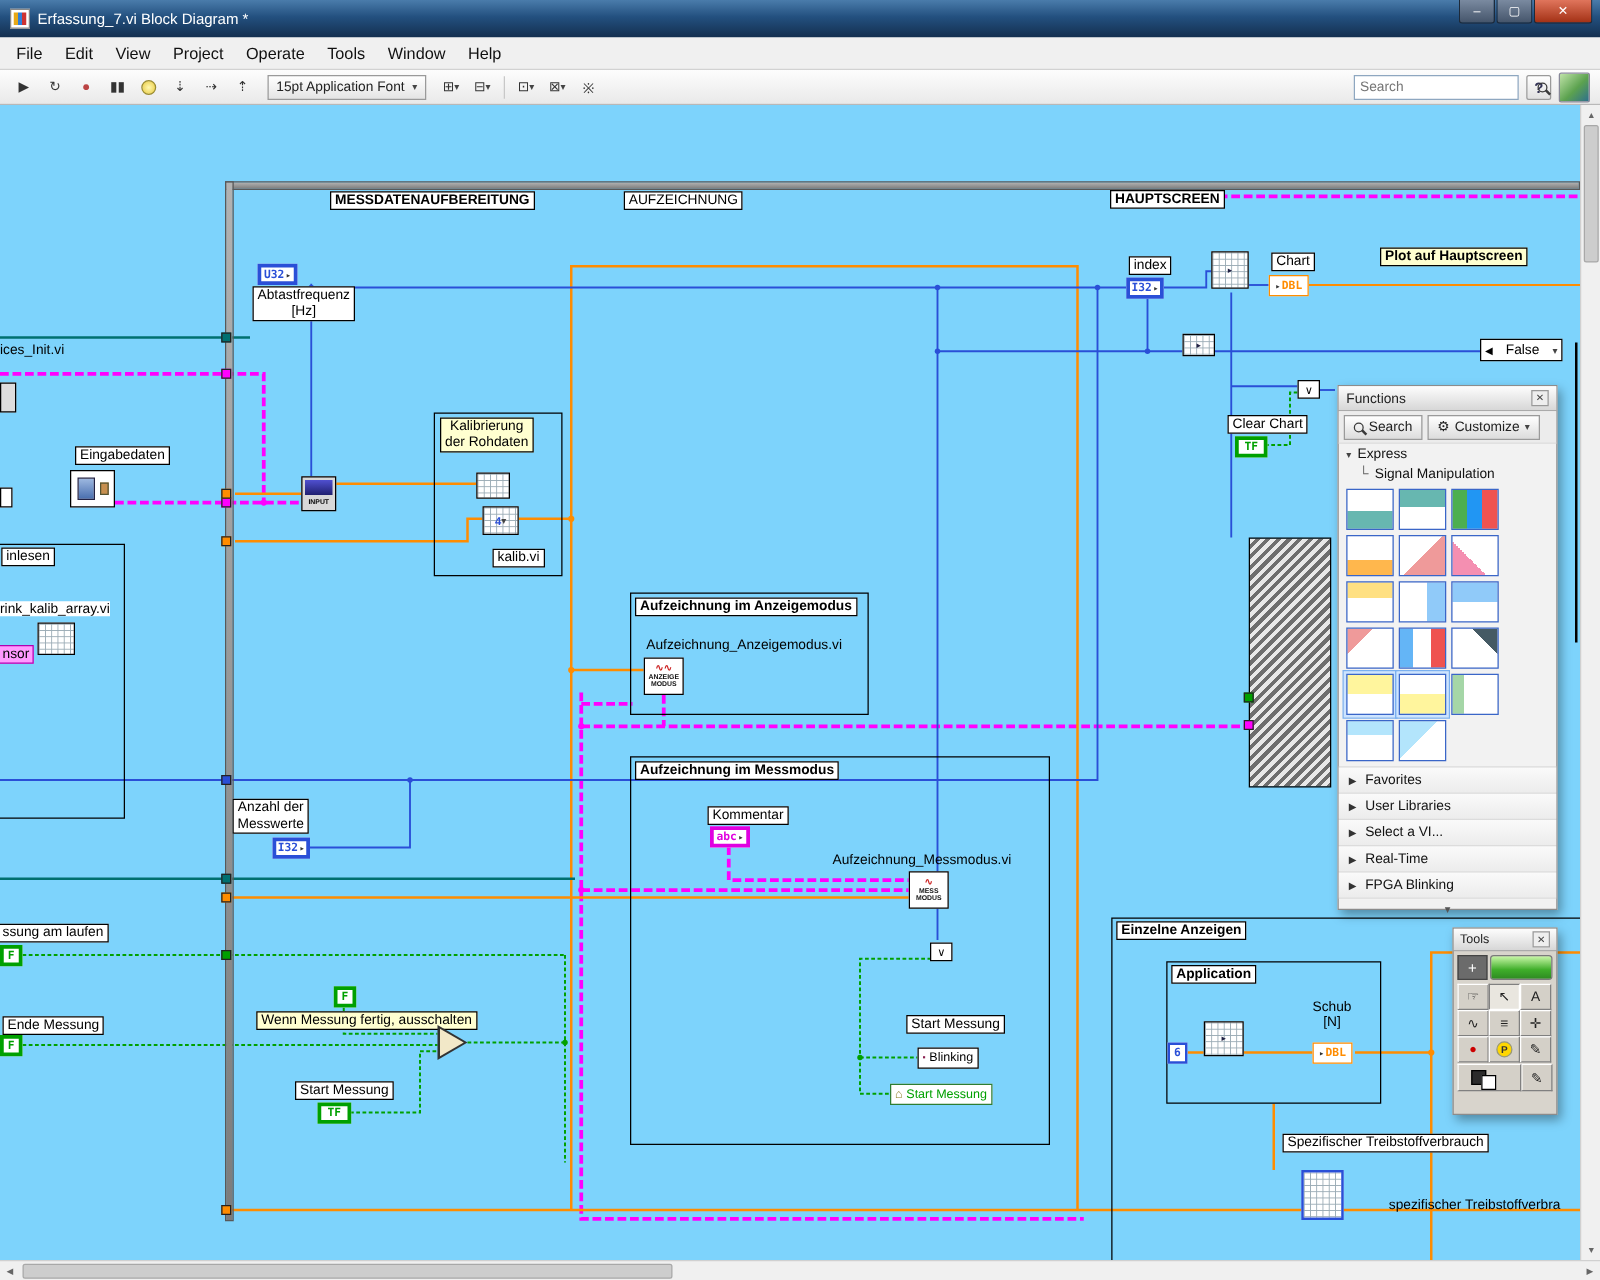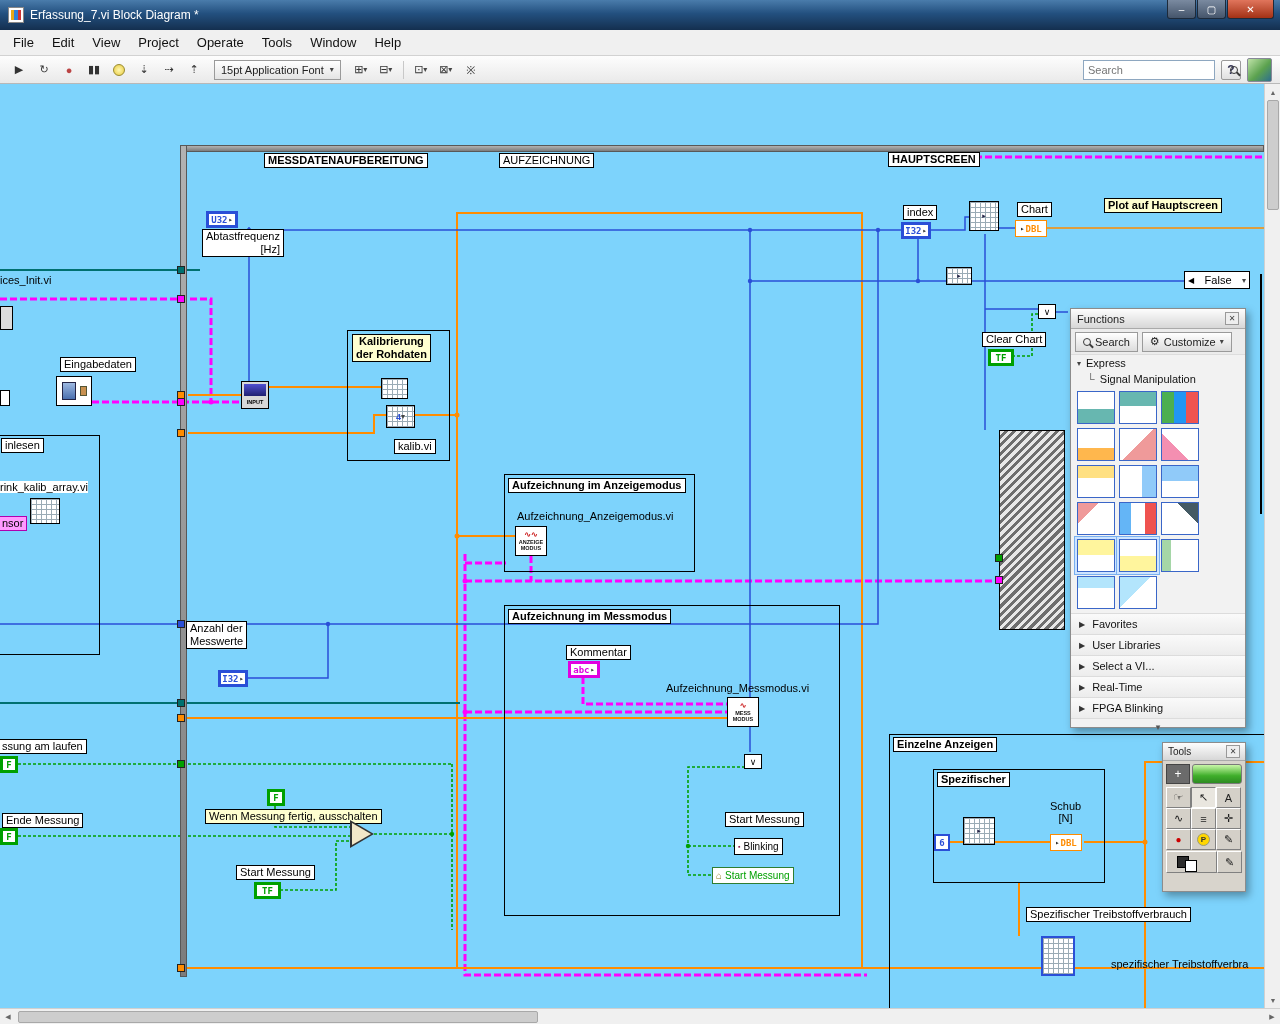--- a/index.html
+++ b/index.html
@@ -273,21 +273,21 @@
 
   <div class="lbl" style="left:264px;top:69px;font-weight:bold">MESSDATENAUFBEREITUNG</div>
   <div class="lbl" style="left:499px;top:69px;font-weight:normal">AUFZEICHNUNG</div>
   <div class="lbl" style="left:888px;top:68px;font-weight:bold">HAUPTSCREEN</div>
   <div class="lbl cream" style="left:1104px;top:114px;font-weight:bold">Plot auf Hauptscreen</div>
 
   <div class="term thick blueT" style="left:206px;top:127px;width:32px">
     <span>U32</span>
     <span class="ta">▸</span>
   </div>
-  <div class="lbl" style="left:202px;top:145px;text-align:right">Abtastfrequenz
+  <div class="lbl" style="left:202px;top:145px;text-align:center">Abtastfrequenz
 [Hz]</div>
 
   <div class="lbl" style="left:903px;top:121px">index</div>
   <div class="term thick blueT" style="left:901px;top:138px;width:30px">
     <span>I32</span>
     <span class="ta">▸</span>
   </div>
   <div class="gridicon" style="left:969px;top:117px;width:30px;height:30px">
       <span>▸</span>
     </div>
@@ -320,21 +320,21 @@
     <div class="abs" style="left:5px;top:5px;width:14px;height:18px;background:linear-gradient(#9db8e0,#4a6faf);border:1px solid #224"></div>
     <div class="abs" style="left:23px;top:9px;width:7px;height:10px;background:#c89050;border:1px solid #553"></div>
   </div>
 
   <div class="inputnode" style="left:241px;top:297px">
     <div class="chip"></div>
     <div class="it">INPUT</div>
   </div>
 
   <div class="box" style="left:347px;top:246px;width:103px;height:131px"></div>
-  <div class="lbl cream" style="left:352px;top:250px;text-align:center;font-weight:bold">Kalibrierung
+  <div class="lbl cream" style="left:352px;top:250px;text-align:center;font-weight:normal">Kalibrierung
 der Rohdaten</div>
   <div class="gridicon" style="left:381px;top:294px;width:27px;height:21px"></div>
   <div class="gridicon" style="left:386px;top:321px;width:29px;height:23px">
     <span style="color:#2a4fd7;font-weight:bold;font-size:9px">4</span>
     <span class="caret">▾</span>
   </div>
   <div class="lbl" style="left:394px;top:355px">kalib.vi</div>
 
   <div class="plain" style="left:0;top:190px">ices_Init.vi</div>
   <div class="box" style="left:0;top:222px;width:13px;height:24px;background:#ddd"></div>
@@ -371,21 +371,21 @@
   <div class="lbl" style="left:725px;top:728px">Start Messung</div>
   <div class="propnode" style="left:734px;top:754px">
     <span style="color:#8b2252;font-size:7px">▪</span>
     <span>Blinking</span>
   </div>
   <div class="propnode" style="left:712px;top:783px;border-color:#2e7d32">
     <span style="color:#8a7b1e;font-size:10px">⌂</span>
     <span style="color:#00a000">Start Messung</span>
   </div>
 
-  <div class="lbl" style="left:186px;top:537px;text-align:left">Anzahl der
+  <div class="lbl" style="left:186px;top:555px;text-align:center">Anzahl der
 Messwerte</div>
   <div class="term thick blueT" style="left:218px;top:586px;width:30px">
     <span>I32</span>
     <span class="ta">▸</span>
   </div>
 
   <div class="lbl" style="left:-2px;top:655px">ssung am laufen</div>
   <div class="term thick greenT" style="left:0;top:672px;width:18px">F</div>
   <div class="lbl cream" style="left:205px;top:725px">Wenn Messung fertig, ausschalten</div>
   <div class="term thick greenT" style="left:267px;top:705px;width:18px">F</div>
@@ -396,21 +396,21 @@
 
   <div class="cmp" style="left:350px;top:736px"></div>
   <div class="cmp2" style="left:352px;top:739px"></div>
 
   <div class="ornode" style="left:744px;top:670px">∨</div>
 
   <div class="box" style="left:889px;top:650px;width:400px;height:290px"></div>
   <div class="lbl" style="left:893px;top:653px;font-weight:bold">Einzelne Anzeigen</div>
 
   <div class="box" style="left:933px;top:685px;width:172px;height:114px"></div>
-  <div class="lbl" style="left:937px;top:688px;font-weight:bold">Spezifischer</div>
+  <div class="lbl" style="left:937px;top:688px;font-weight:bold">Application</div>
   <div class="term thin blueT" style="left:934px;top:750px;width:16px;border-width:2px">6</div>
   <div class="gridicon" style="left:963px;top:733px;width:32px;height:28px">
       <span>▸</span>
     </div>
   <div class="plain" style="left:1050px;top:716px;text-align:center">Schub
 [N]</div>
   <div class="term thin orangeT" style="left:1050px;top:750px;width:32px">
     <span class="ta">▸</span>
     <span>DBL</span>
   </div>

